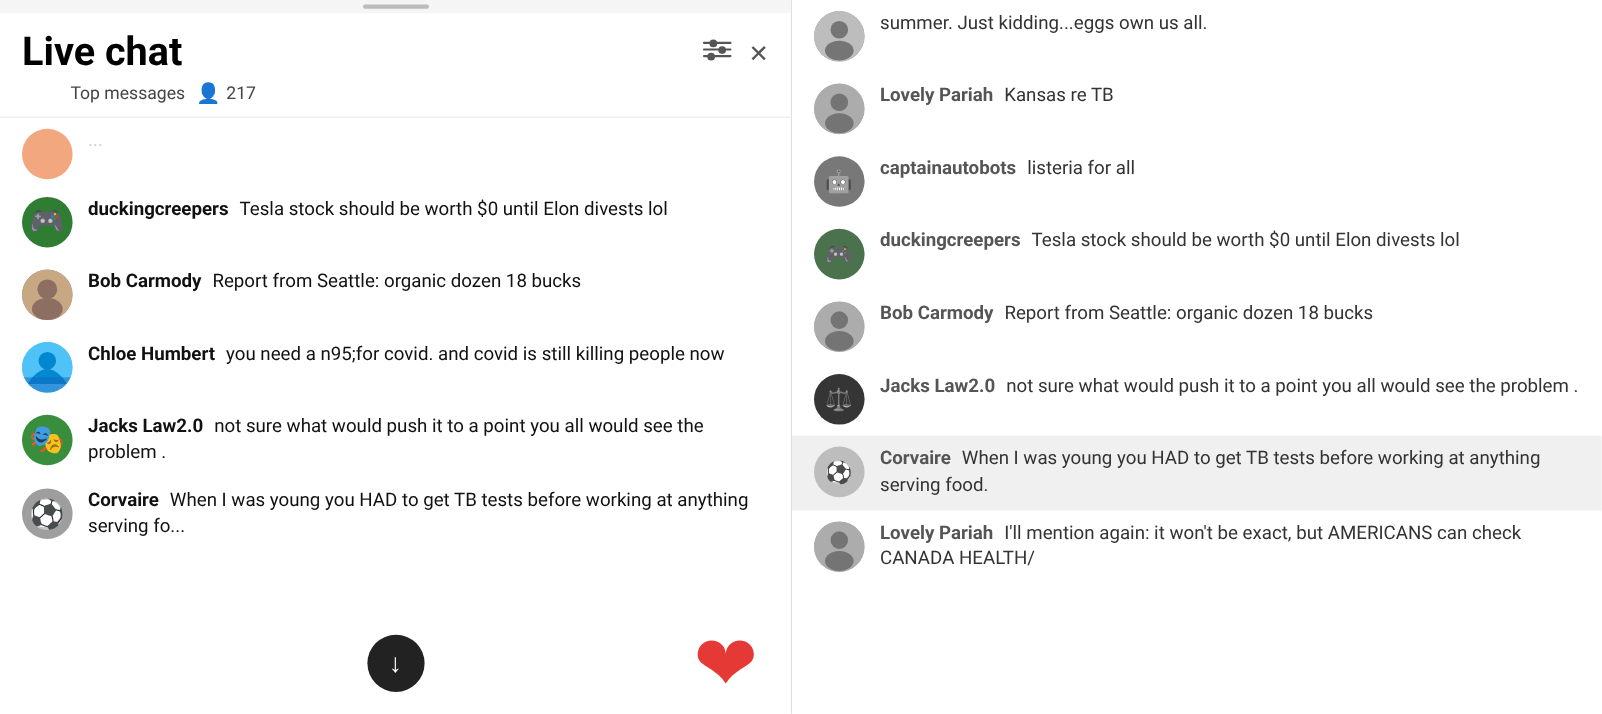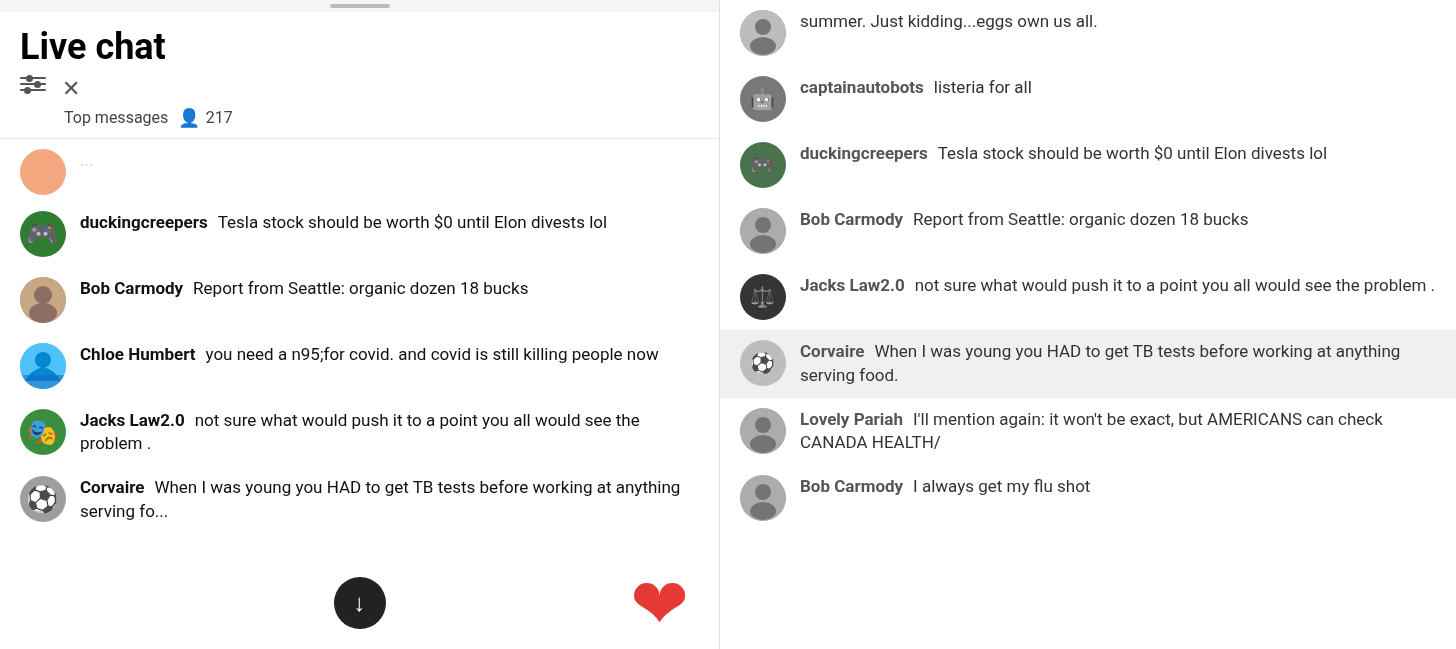--- a/index.html
+++ b/index.html
@@ -28,21 +28,20 @@
       padding: 16px 20px 10px 20px;
       border-bottom: 1px solid #e8e8e8;
       flex-shrink: 0;
     }
 
     .left-header-top {
       display: flex;
       align-items: flex-start;
       justify-content: space-between;
       margin-bottom: 6px;
-      flex-direction: column;
     }
 
     .live-chat-title {
       font-size: 36px;
       font-weight: 700;
       color: #000;
       line-height: 1.1;
     }
 
     .header-icons {
@@ -375,87 +374,100 @@
         <circle cx="23" cy="23" r="23" fill="#bdbdbd"></circle>
         <circle cx="23" cy="17" r="8" fill="#757575"></circle>
         <ellipse cx="23" cy="36" rx="13" ry="9" fill="#757575"></ellipse>
       </svg>
     </div>
     <div class="right-chat-content">
       <span class="right-chat-message">summer. Just kidding...eggs own us all.</span>
     </div>
   </div>
 
-
-  <div class="right-chat-item">
-    <div class="right-avatar" style="background:#607d8b; font-size:20px;">🤖</div>
-    <div class="right-chat-content">
-      <span class="right-chat-username">captainautobots</span>
-      <span class="right-chat-message">listeria for all</span>
-    </div>
-  </div>
-
-  <div class="right-chat-item">
-    <div class="right-avatar" style="background:#2e7d32; font-size:20px; filter: grayscale(0.5);">🎮</div>
-    <div class="right-chat-content">
-      <span class="right-chat-username">duckingcreepers</span>
-      <span class="right-chat-message">Tesla stock should be worth $0 until Elon divests lol</span>
-    </div>
-  </div>
-
   <div class="right-chat-item">
     <div class="right-avatar" style="background:#c8a882;">
       <svg viewBox="0 0 46 46" xmlns="http://www.w3.org/2000/svg">
         <circle cx="23" cy="23" r="23" fill="#c8a882"></circle>
         <circle cx="23" cy="17" r="8" fill="#8d6e63"></circle>
         <ellipse cx="23" cy="36" rx="13" ry="9" fill="#8d6e63"></ellipse>
       </svg>
     </div>
     <div class="right-chat-content">
-      <span class="right-chat-username">Bob Carmody</span>
-      <span class="right-chat-message">Report from Seattle: organic dozen 18 bucks</span>
-    </div>
-  </div>
-
-  <div class="right-chat-item">
-    <div class="right-avatar" style="background:#6a1b9a; font-size:20px;">⚖️</div>
-    <div class="right-chat-content">
-      <span class="right-chat-username">Jacks Law2.0</span>
-      <span class="right-chat-message">not sure what would push it to a point you all would see the problem .</span>
-    </div>
-  </div>
-
-  <div class="right-chat-item highlighted">
-    <div class="right-avatar" style="background:#bdbdbd; font-size:20px;">⚽</div>
-    <div class="right-chat-content">
-      <span class="right-chat-username">Corvaire</span>
-      <span class="right-chat-message">When I was young you HAD to get TB tests before working at anything serving food.</span>
+      <span class="right-chat-username">Lovely Pariah</span>
+      <span class="right-chat-message">Kansas re TB</span>
+    </div>
+  </div>
+
+  <div class="right-chat-item">
+    <div class="right-avatar" style="background:#607d8b; font-size:20px;">🤖</div>
+    <div class="right-chat-content">
+      <span class="right-chat-username">captainautobots</span>
+      <span class="right-chat-message">listeria for all</span>
+    </div>
+  </div>
+
+  <div class="right-chat-item">
+    <div class="right-avatar" style="background:#2e7d32; font-size:20px; filter: grayscale(0.5);">🎮</div>
+    <div class="right-chat-content">
+      <span class="right-chat-username">duckingcreepers</span>
+      <span class="right-chat-message">Tesla stock should be worth $0 until Elon divests lol</span>
     </div>
   </div>
 
   <div class="right-chat-item">
     <div class="right-avatar" style="background:#c8a882;">
       <svg viewBox="0 0 46 46" xmlns="http://www.w3.org/2000/svg">
         <circle cx="23" cy="23" r="23" fill="#c8a882"></circle>
         <circle cx="23" cy="17" r="8" fill="#8d6e63"></circle>
         <ellipse cx="23" cy="36" rx="13" ry="9" fill="#8d6e63"></ellipse>
       </svg>
     </div>
     <div class="right-chat-content">
-      <span class="right-chat-username">Lovely Pariah</span>
-      <span class="right-chat-message">I'll mention again: it won't be exact, but AMERICANS can check CANADA HEALTH/</span>
+      <span class="right-chat-username">Bob Carmody</span>
+      <span class="right-chat-message">Report from Seattle: organic dozen 18 bucks</span>
+    </div>
+  </div>
+
+  <div class="right-chat-item">
+    <div class="right-avatar" style="background:#6a1b9a; font-size:20px;">⚖️</div>
+    <div class="right-chat-content">
+      <span class="right-chat-username">Jacks Law2.0</span>
+      <span class="right-chat-message">not sure what would push it to a point you all would see the problem .</span>
+    </div>
+  </div>
+
+  <div class="right-chat-item highlighted">
+    <div class="right-avatar" style="background:#bdbdbd; font-size:20px;">⚽</div>
+    <div class="right-chat-content">
+      <span class="right-chat-username">Corvaire</span>
+      <span class="right-chat-message">When I was young you HAD to get TB tests before working at anything serving food.</span>
     </div>
   </div>
 
   <div class="right-chat-item">
     <div class="right-avatar" style="background:#c8a882;">
       <svg viewBox="0 0 46 46" xmlns="http://www.w3.org/2000/svg">
         <circle cx="23" cy="23" r="23" fill="#c8a882"></circle>
         <circle cx="23" cy="17" r="8" fill="#8d6e63"></circle>
         <ellipse cx="23" cy="36" rx="13" ry="9" fill="#8d6e63"></ellipse>
       </svg>
     </div>
     <div class="right-chat-content">
+      <span class="right-chat-username">Lovely Pariah</span>
+      <span class="right-chat-message">I'll mention again: it won't be exact, but AMERICANS can check CANADA HEALTH/</span>
+    </div>
+  </div>
+
+  <div class="right-chat-item">
+    <div class="right-avatar" style="background:#c8a882;">
+      <svg viewBox="0 0 46 46" xmlns="http://www.w3.org/2000/svg">
+        <circle cx="23" cy="23" r="23" fill="#c8a882"></circle>
+        <circle cx="23" cy="17" r="8" fill="#8d6e63"></circle>
+        <ellipse cx="23" cy="36" rx="13" ry="9" fill="#8d6e63"></ellipse>
+      </svg>
+    </div>
+    <div class="right-chat-content">
       <span class="right-chat-username">Bob Carmody</span>
       <span class="right-chat-message">I always get my flu shot</span>
     </div>
   </div>
 </div>
 
 </body></html>

